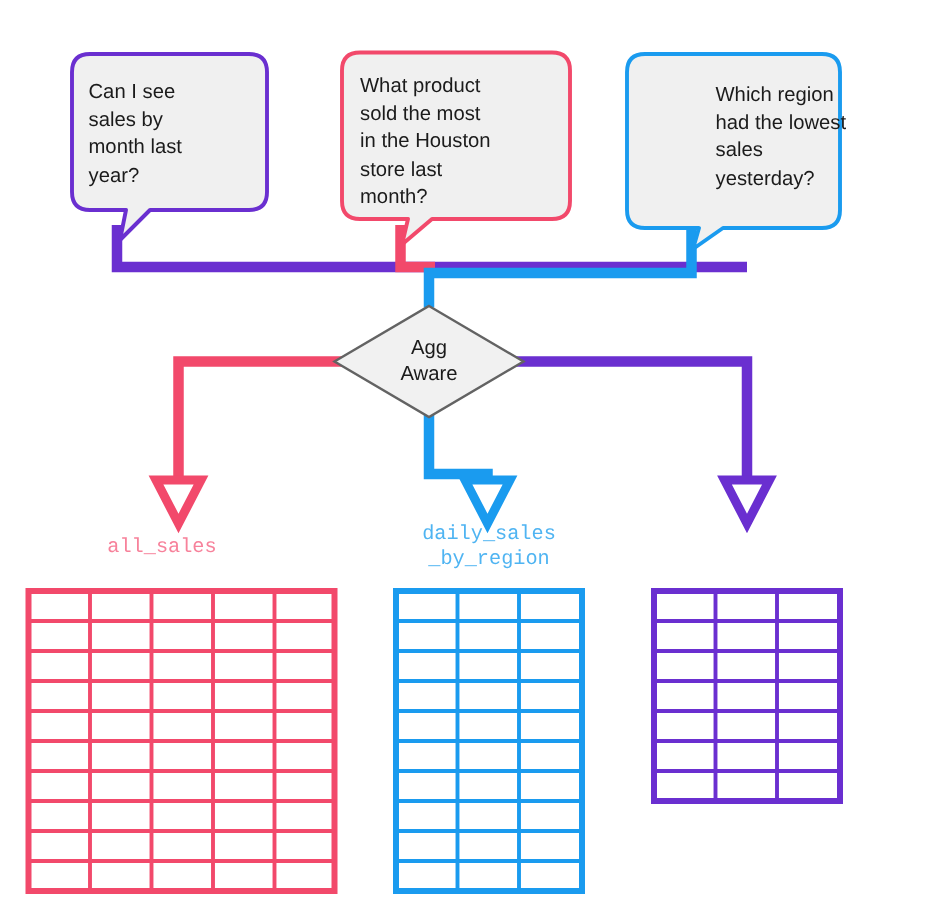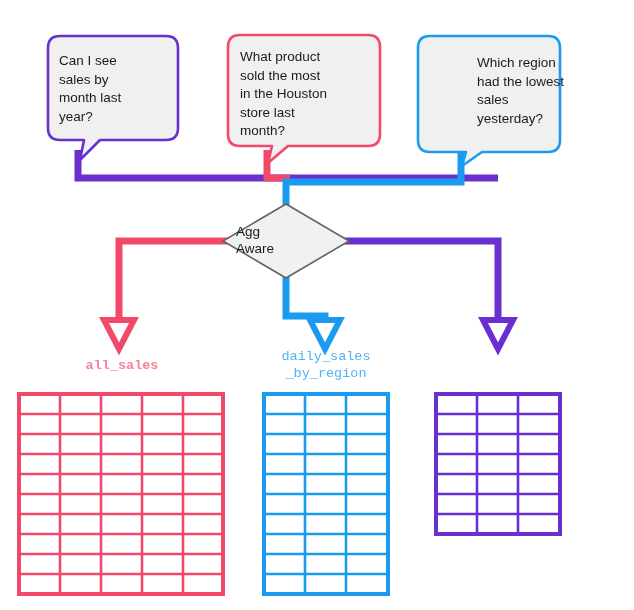--- a/index.html
+++ b/index.html
@@ -32,20 +32,21 @@
     color: #1b1b1b;
     white-space: pre-line;
     pointer-events: none;
   }
   .node-label {
     position: absolute;
     font-family: "Liberation Sans", sans-serif;
     font-size: 13.5px;
     line-height: 17px;
     color: #1b1b1b;
+    text-align: center;
     white-space: pre-line;
   }
   .table-caption {
     position: absolute;
     font-family: "Liberation Mono", monospace;
     font-size: 13.5px;
     line-height: 17px;
     text-align: center;
     white-space: pre-line;
   }
@@ -182,19 +183,19 @@
 month?</div>
 
   <div class="bubble-text" style="left:430px; top:54px; width:124px;margin-left:47px;">Which region
 had the lowest
 sales
 yesterday?</div>
 
   <div class="node-label" style="left:236px; top:223px; width:100px;">Agg
 Aware</div>
 
-  <div class="table-caption" style="left:42px; top:357px; width:160px; color:#f7829b;font-weight:bold;">all_sales</div>
+  <div class="table-caption" style="left:28px; top:357px; width:160px; color:#f7829b;">all_sales</div>
 
   <div class="table-caption" style="left:246px; top:348px; width:160px; color:#4fb4f2;">daily_sales
 _by_region</div>
 
 
 </div>
 
 </body></html>

